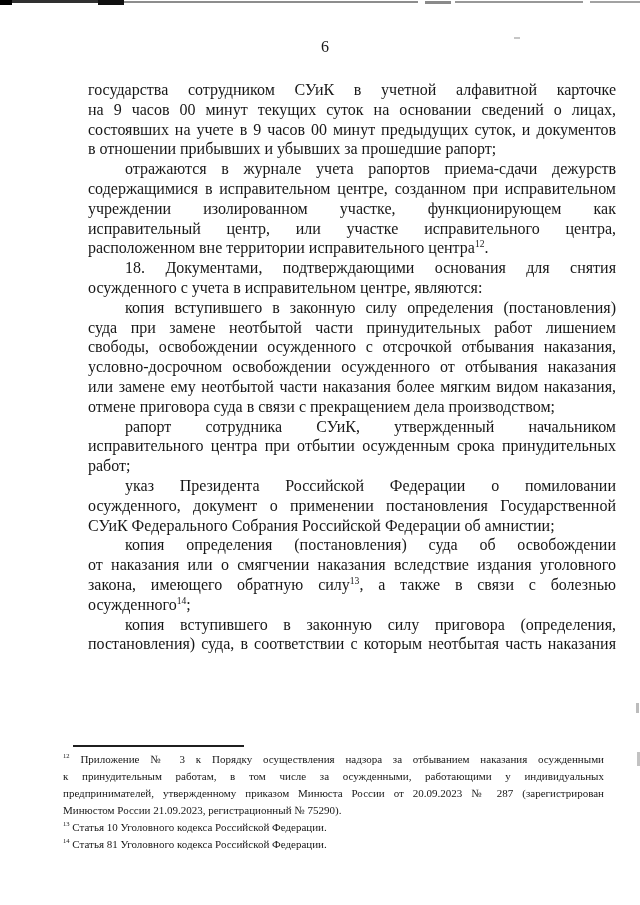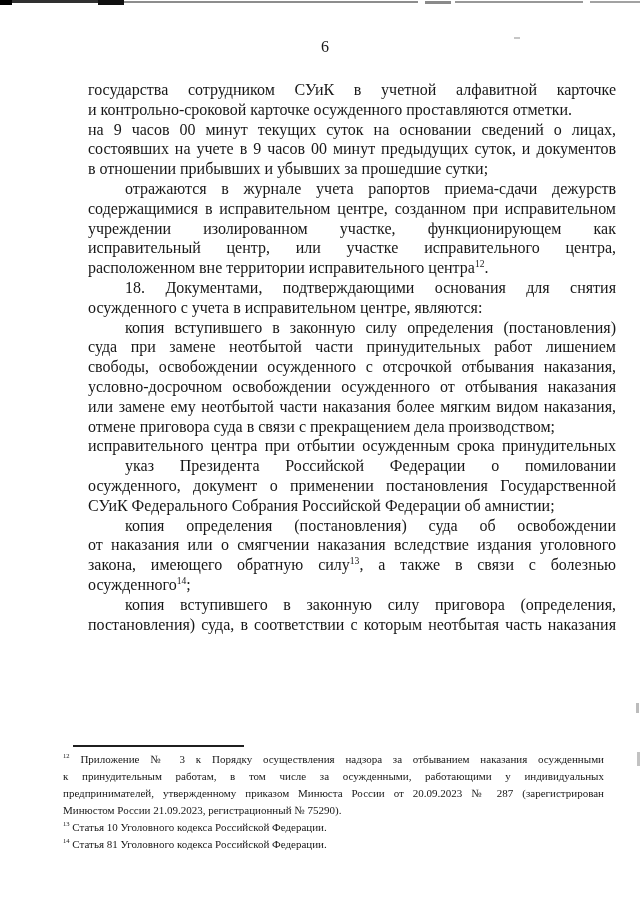--- a/index.html
+++ b/index.html
@@ -76,38 +76,39 @@
       <div class="artifact" style="left: 12px; top: 0px; width: 88px; height: 3px; background: rgb(48, 48, 48);"></div>
       <div class="artifact" style="left: 98px; top: 0px; width: 26px; height: 5px; background: rgb(16, 16, 16);"></div>
       <div class="artifact" style="left: 124px; top: 1px; width: 294px; height: 2px; background: rgb(141, 141, 141);"></div>
       <div class="artifact" style="left: 425px; top: 1px; width: 26px; height: 3px; background: rgb(138, 138, 138);"></div>
       <div class="artifact" style="left: 455px; top: 1px; width: 128px; height: 2px; background: rgb(152, 152, 152);"></div>
       <div class="artifact" style="left: 590px; top: 1px; width: 50px; height: 2px; background: rgb(162, 162, 162);"></div>
     </div>
   <div class="page-number">6</div>
   <div class="body-text" id="body-text">
       <div class="body-line">государства сотрудником СУиК в учетной алфавитной карточке</div>
-      <div class="body-line last">и контрольно-сроковой карточке осужденного проставляются отметки.</div>
       <div class="body-line">на 9 часов 00 минут текущих суток на основании сведений о лицах,</div>
       <div class="body-line">состоявших на учете в 9 часов 00 минут предыдущих суток, и документов</div>
-      <div class="body-line last">в отношении прибывших и убывших за прошедшие сутки;</div>
+      <div class="body-line last">в отношении прибывших и убывших за прошедшие рапорт;</div>
       <div class="body-line indent">отражаются в журнале учета рапортов приема-сдачи дежурств</div>
       <div class="body-line">содержащимися в исправительном центре, созданном при исправительном</div>
       <div class="body-line">учреждении изолированном участке, функционирующем как</div>
       <div class="body-line">исправительный центр, или участке исправительного центра,</div>
       <div class="body-line last">расположенном вне территории исправительного центра<sup>12</sup>.</div>
       <div class="body-line indent">18. Документами, подтверждающими основания для снятия</div>
       <div class="body-line last">осужденного с учета в исправительном центре, являются:</div>
       <div class="body-line indent">копия вступившего в законную силу определения (постановления)</div>
       <div class="body-line">суда при замене неотбытой части принудительных работ лишением</div>
       <div class="body-line">свободы, освобождении осужденного с отсрочкой отбывания наказания,</div>
       <div class="body-line">условно-досрочном освобождении осужденного от отбывания наказания</div>
       <div class="body-line">или замене ему неотбытой части наказания более мягким видом наказания,</div>
       <div class="body-line last">отмене приговора суда в связи с прекращением дела производством;</div>
+      <div class="body-line indent">рапорт сотрудника СУиК, утвержденный начальником</div>
       <div class="body-line">исправительного центра при отбытии осужденным срока принудительных</div>
+      <div class="body-line last">работ;</div>
       <div class="body-line indent">указ Президента Российской Федерации о помиловании</div>
       <div class="body-line">осужденного, документ о применении постановления Государственной</div>
       <div class="body-line last">СУиК Федерального Собрания Российской Федерации об амнистии;</div>
       <div class="body-line indent">копия определения (постановления) суда об освобождении</div>
       <div class="body-line">от наказания или о смягчении наказания вследствие издания уголовного</div>
       <div class="body-line">закона, имеющего обратную силу<sup>13</sup>, а также в связи с болезнью</div>
       <div class="body-line last">осужденного<sup>14</sup>;</div>
       <div class="body-line indent">копия вступившего в законную силу приговора (определения,</div>
       <div class="body-line">постановления) суда, в соответствии с которым неотбытая часть наказания</div>
     </div>

